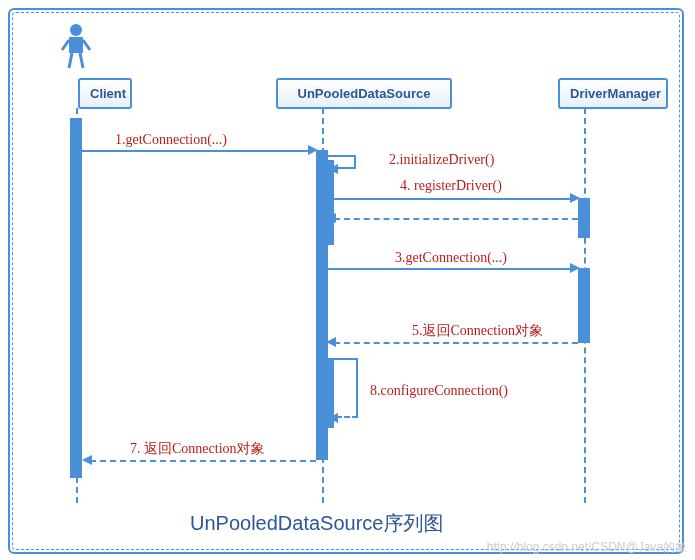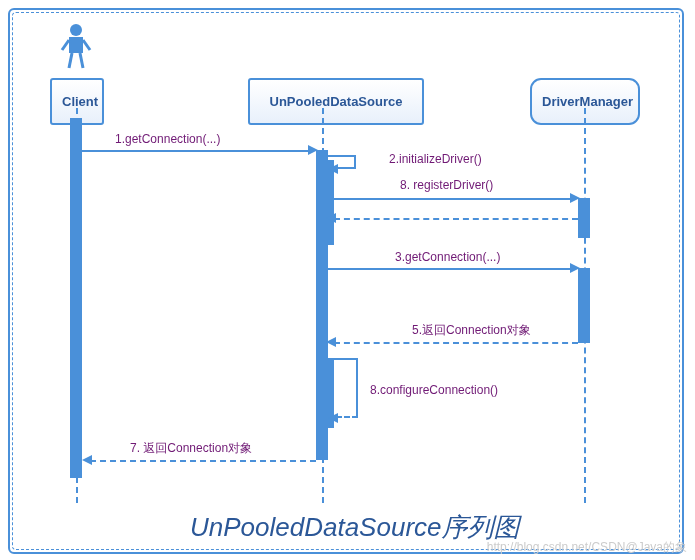--- a/index.html
+++ b/index.html
@@ -30,64 +30,64 @@
     position: absolute;
     left: 58px; top: 22px;
     width: 36px; height: 48px;
   }
   .participant-box {
     position: absolute;
     border: 2px solid #4a90d9;
     background: linear-gradient(to bottom, #ffffff, #e8f0fb);
     border-radius: 3px;
     text-align: center;
-    padding: 14px 10px;
+    padding: 6px 10px;
     font-size: 13px;
     color: #2b5797;
     font-weight: bold;
+    margin-left: 28px;
   }
   .lifeline {
     position: absolute;
     border-left: 2px dashed #4a90d9;
     width: 0;
   }
   .activation {
     position: absolute;
     background: #4a90d9;
     width: 12px;
   }
   .msg-label {
     position: absolute;
-    font-size: 12px;
-    color: #701a75;
+    font-size: 14px;
+    color: #b91c1c;
     white-space: nowrap;
-    font-family: Liberation Sans, sans-serif;
+    font-family: Liberation Serif, serif;
   }
   .arrow-line {
     position: absolute;
     height: 0;
     border-top: 2px solid #4a90d9;
   }
   .arrow-line.dashed {
     border-top: 2px dashed #4a90d9;
   }
   .arrow-head {
     position: absolute;
     width: 0; height: 0;
     border-top: 5px solid transparent;
     border-bottom: 5px solid transparent;
   }
   .arrow-head.right { border-left: 10px solid #4a90d9; }
   .arrow-head.left  { border-right: 10px solid #4a90d9; }
   .title {
     position: absolute;
-    font-size: 26px;
+    font-size: 20px;
     color: #2b5797;
     font-weight: normal;
-    font-style: italic;
   }
   .watermark {
     position: absolute;
     right: 8px; bottom: 4px;
     font-size: 12px;
     color: #ccc;
   }
 </style>
 </head>
 <body>
@@ -101,42 +101,42 @@
     <rect x="11" y="15" width="14" height="16" fill="#4a90d9"></rect>
     <line x1="11" y1="18" x2="4" y2="28" stroke="#4a90d9" stroke-width="3"></line>
     <line x1="25" y1="18" x2="32" y2="28" stroke="#4a90d9" stroke-width="3"></line>
     <line x1="14" y1="31" x2="11" y2="46" stroke="#4a90d9" stroke-width="3"></line>
     <line x1="22" y1="31" x2="25" y2="46" stroke="#4a90d9" stroke-width="3"></line>
   </svg>
 </div>
 
 <div class="participant-box" style="left:50px; top:78px; width:54px;">Client</div>
 <div class="participant-box" style="left:248px; top:78px; width:176px;">UnPooledDataSource</div>
-<div class="participant-box" style="left:530px; top:78px; width:110px;border-radius:11px;">DriverManager</div>
+<div class="participant-box" style="left:530px; top:78px; width:110px;">DriverManager</div>
 
 <div class="lifeline" style="left:76px; top:108px; height:395px;"></div>
 <div class="lifeline" style="left:322px; top:108px; height:395px;"></div>
 <div class="lifeline" style="left:584px; top:108px; height:395px;"></div>
 
 <div class="activation" style="left:70px; top:118px; height:360px;"></div>
 <div class="activation" style="left:316px; top:150px; height:310px;"></div>
 <div class="activation" style="left:324px; top:160px; width:10px; height:85px;"></div>
 <div class="activation" style="left:578px; top:198px; height:40px;"></div>
 <div class="activation" style="left:578px; top:268px; height:75px;"></div>
 <div class="activation" style="left:324px; top:358px; width:10px; height:70px;"></div>
 
 <div class="msg-label" style="left:115px; top:132px;">1.getConnection(...)</div>
 <div class="arrow-line" style="left:82px; top:150px; width:228px;"></div>
 <div class="arrow-head right" style="left:308px; top:145px;"></div>
 
 <div class="msg-label" style="left:365px; top:152px;margin-left:24px;">2.initializeDriver()</div>
 <div style="position:absolute; left:328px; top:155px; width:28px; height:14px; border-top:2px solid #4a90d9; border-right:2px solid #4a90d9; border-bottom:2px solid #4a90d9;"></div>
 <div class="arrow-head left" style="left:328px; top:164px;"></div>
 
-<div class="msg-label" style="left:400px; top:178px;">8. registerDriver()</div>
+<div class="msg-label" style="left:400px; top:178px;">4. registerDriver()</div>
 <div class="arrow-line" style="left:334px; top:198px; width:240px;"></div>
 <div class="arrow-head right" style="left:570px; top:193px;"></div>
 
 <div class="arrow-line dashed" style="left:334px; top:218px; width:244px;"></div>
 <div class="arrow-head left" style="left:326px; top:213px;"></div>
 
 <div class="msg-label" style="left:395px; top:250px;">3.getConnection(...)</div>
 <div class="arrow-line" style="left:328px; top:268px; width:246px;"></div>
 <div class="arrow-head right" style="left:570px; top:263px;"></div>
 

